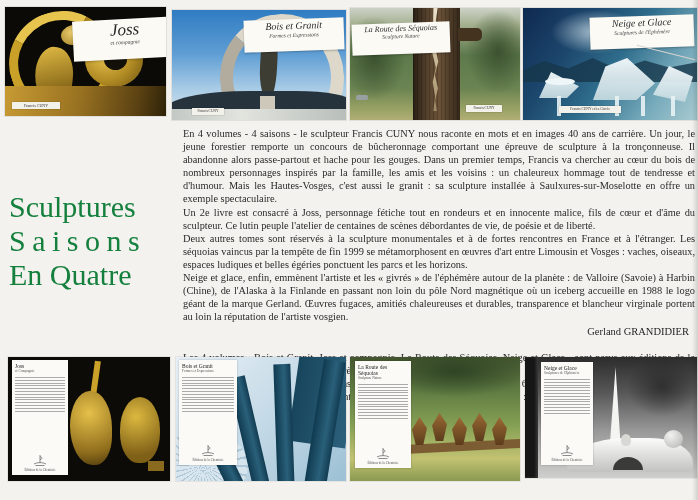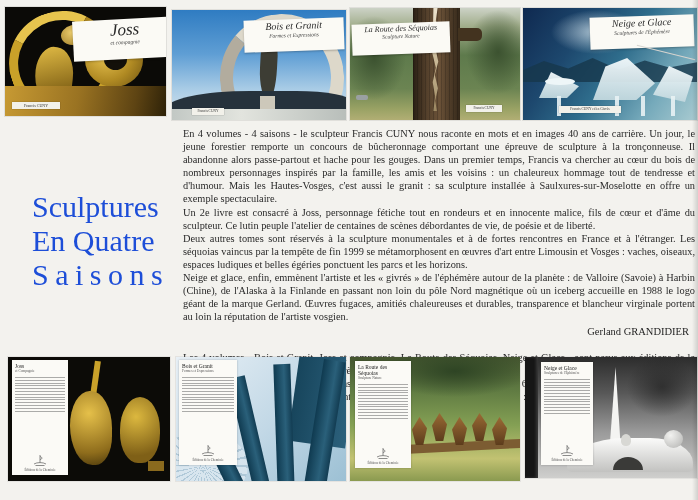--- a/index.html
+++ b/index.html
@@ -82,21 +82,21 @@
   .c4 .i1{left:16px;top:64px;width:40px;height:26px;clip-path:polygon(0 100%,30% 0,100% 55%,70% 100%);}
   .c4 .i2{left:70px;top:50px;width:62px;height:42px;clip-path:polygon(0 100%,20% 20%,55% 0,100% 60%,70% 100%);}
   .c4 .i3{left:130px;top:58px;width:40px;height:36px;clip-path:polygon(0 80%,40% 0,100% 30%,80% 100%);}
   .c4 .stem{position:absolute;top:88px;width:4px;height:20px;background:#e8f2f4;opacity:.9;}
   .c4 .s1{left:34px;} .c4 .s2{left:92px;} .c4 .s3{left:118px;} .c4 .s4{left:148px;}
   .c4 .cap{position:absolute;left:22px;top:70px;width:30px;height:7px;border-radius:50%;background:#eef6f8;}
   .lab4{right:3px;top:8px;width:96px;height:28px;transform:rotate(-2deg);}
   .lab4 .t{font-size:10px;}
 
   
-  .masthead{position:absolute;left:9px;top:190px;width:170px;color:#1d4ed8;margin-left:23px;}
+  .masthead{position:absolute;left:9px;top:190px;width:170px;color:#15803d;}
   .masthead .line{font-size:30px;line-height:34px;}
   .masthead .spaced{letter-spacing:6.5px;}
 
   
   .article{position:absolute;left:183px;top:127px;width:512px;font-size:10.35px;line-height:13.1px;
         text-align:justify;color:#2a2a2a;}
   .article p{margin:0;}
   .signature{text-align:right;padding-right:6px;font-size:10.5px;margin-top:2px;color:#1e1e1e;}
   .footer-block{margin-top:12px;}
 
@@ -229,22 +229,22 @@
     <div class="cap"></div>
     <div class="cover-label lab4">
       <div class="hand t">Neige et Glace</div>
       <div class="cover-sub">Sculptures de l'Éphémère</div>
     </div>
     <div class="author-strip" style="left:36px;bottom:7px;width:58px;font-size:3.5px;">Francis CUNY et les Givrés</div>
   </div>
 
   <div class="masthead">
     <div class="line">Sculptures</div>
+    <div class="line spaced">Saisons</div>
     <div class="line">En Quatre</div>
-    <div class="line spaced">Saisons</div>
   </div>
 
   <div class="article">
     <p>En 4 volumes - 4 saisons - le sculpteur Francis CUNY nous raconte en mots et en images 40 ans de carrière. Un jour, le jeune forestier remporte un concours de bûcheronnage comportant une épreuve de sculpture à la tronçonneuse. Il abandonne alors passe-partout et hache pour les gouges. Dans un premier temps, Francis va chercher au cœur du bois de nombreux personnages inspirés par la famille, les amis et les voisins : un chaleureux hommage tout de tendresse et d'humour. Mais les Hautes-Vosges, c'est aussi le granit : sa sculpture installée à Saulxures-sur-Moselotte en offre un exemple spectaculaire.</p>
     <p>Un 2e livre est consacré à Joss, personnage fétiche tout en rondeurs et en innocente malice, fils de cœur et d'âme du sculpteur. Ce lutin peuple l'atelier de centaines de scènes débordantes de vie, de poésie et de liberté.</p>
     <p>Deux autres tomes sont réservés à la sculpture monumentales et à de fortes rencontres en France et à l'étranger. Les séquoias vaincus par la tempête de fin 1999 se métamorphosent en œuvres d'art entre Limousin et Vosges : vaches, oiseaux, espaces ludiques et belles égéries ponctuent les parcs et les horizons.</p>
     <p>Neige et glace, enfin, emmènent l'artiste et les « givrés » de l'éphémère autour de la planète : de Valloire (Savoie) à Harbin (Chine), de l'Alaska à la Finlande en passant non loin du pôle Nord magnétique où un iceberg accueille en 1988 le logo géant de la marque Gerland.  Œuvres fugaces, amitiés chaleureuses et durables, transparence et blancheur virginale portent au loin la réputation de l'artiste vosgien.</p>
     <div class="signature">Gerland GRANDIDIER</div>
     <div class="footer-block">
       <p>Les 4 volumes - Bois et Granit, Joss et compagnie, La Route des Séquoias, Neige et Glace -  sont parus aux éditions de la Cheminée ; en vente en librairie et auprès de l'auteur.</p>

